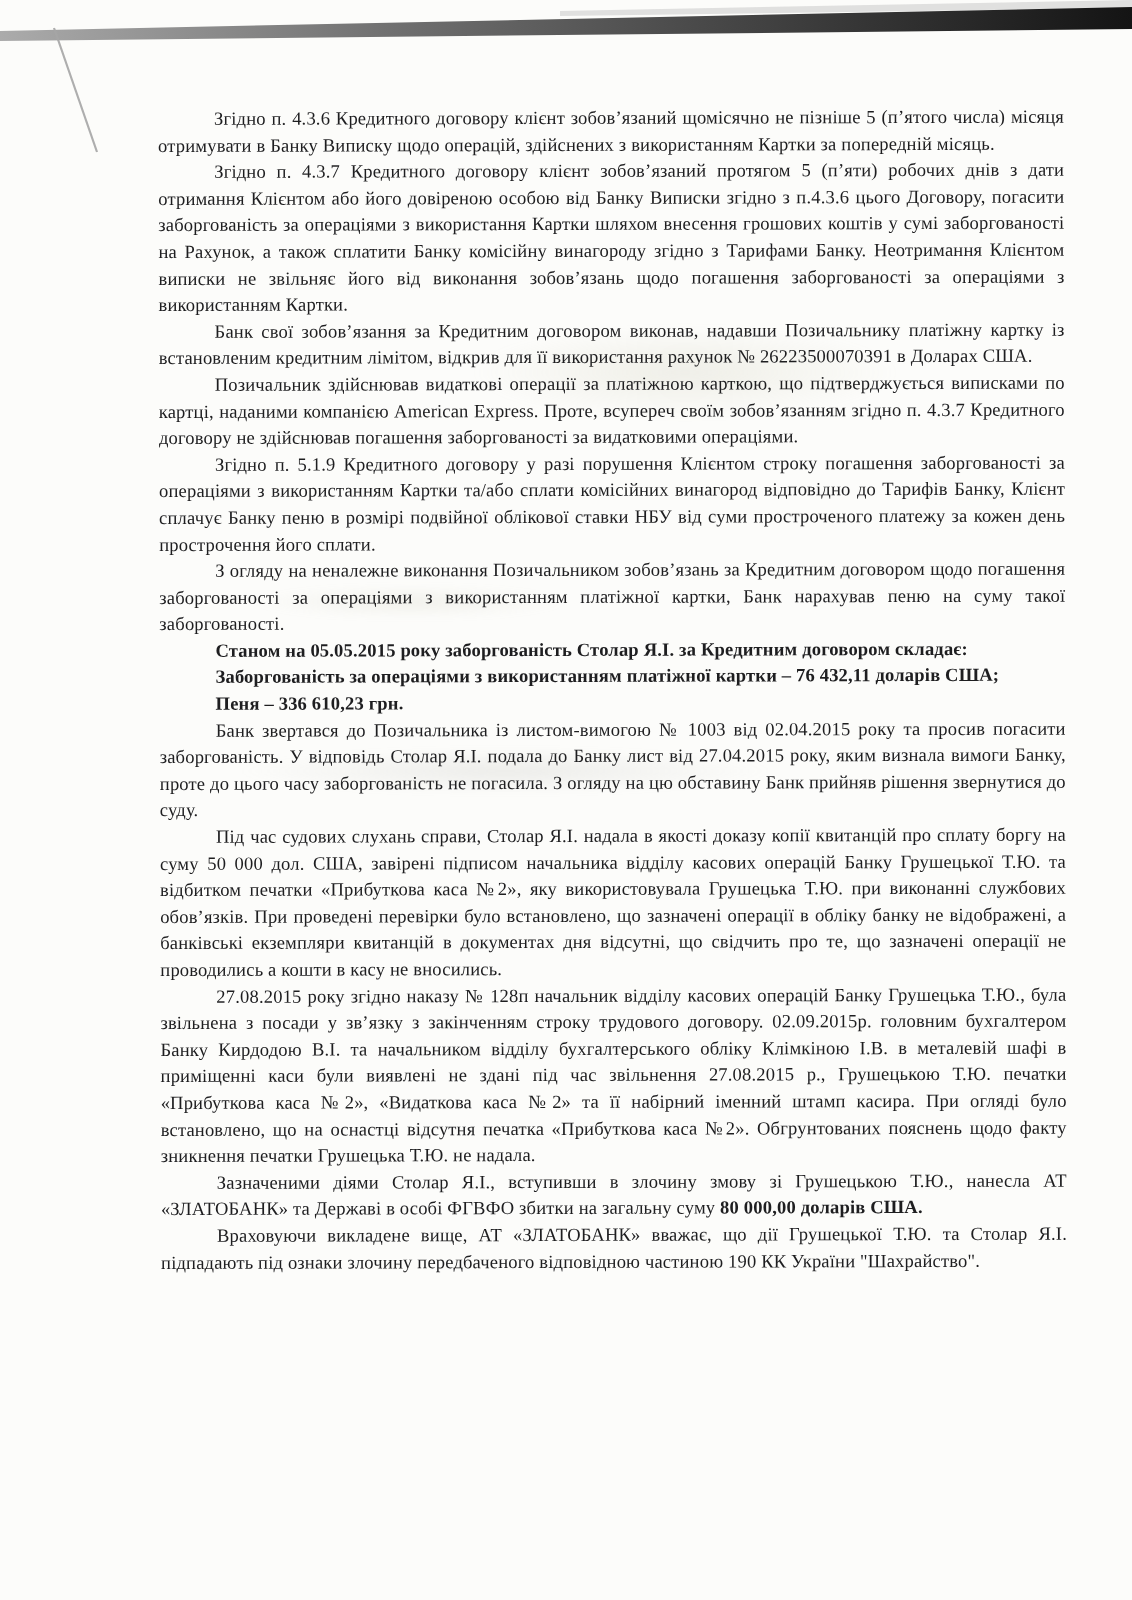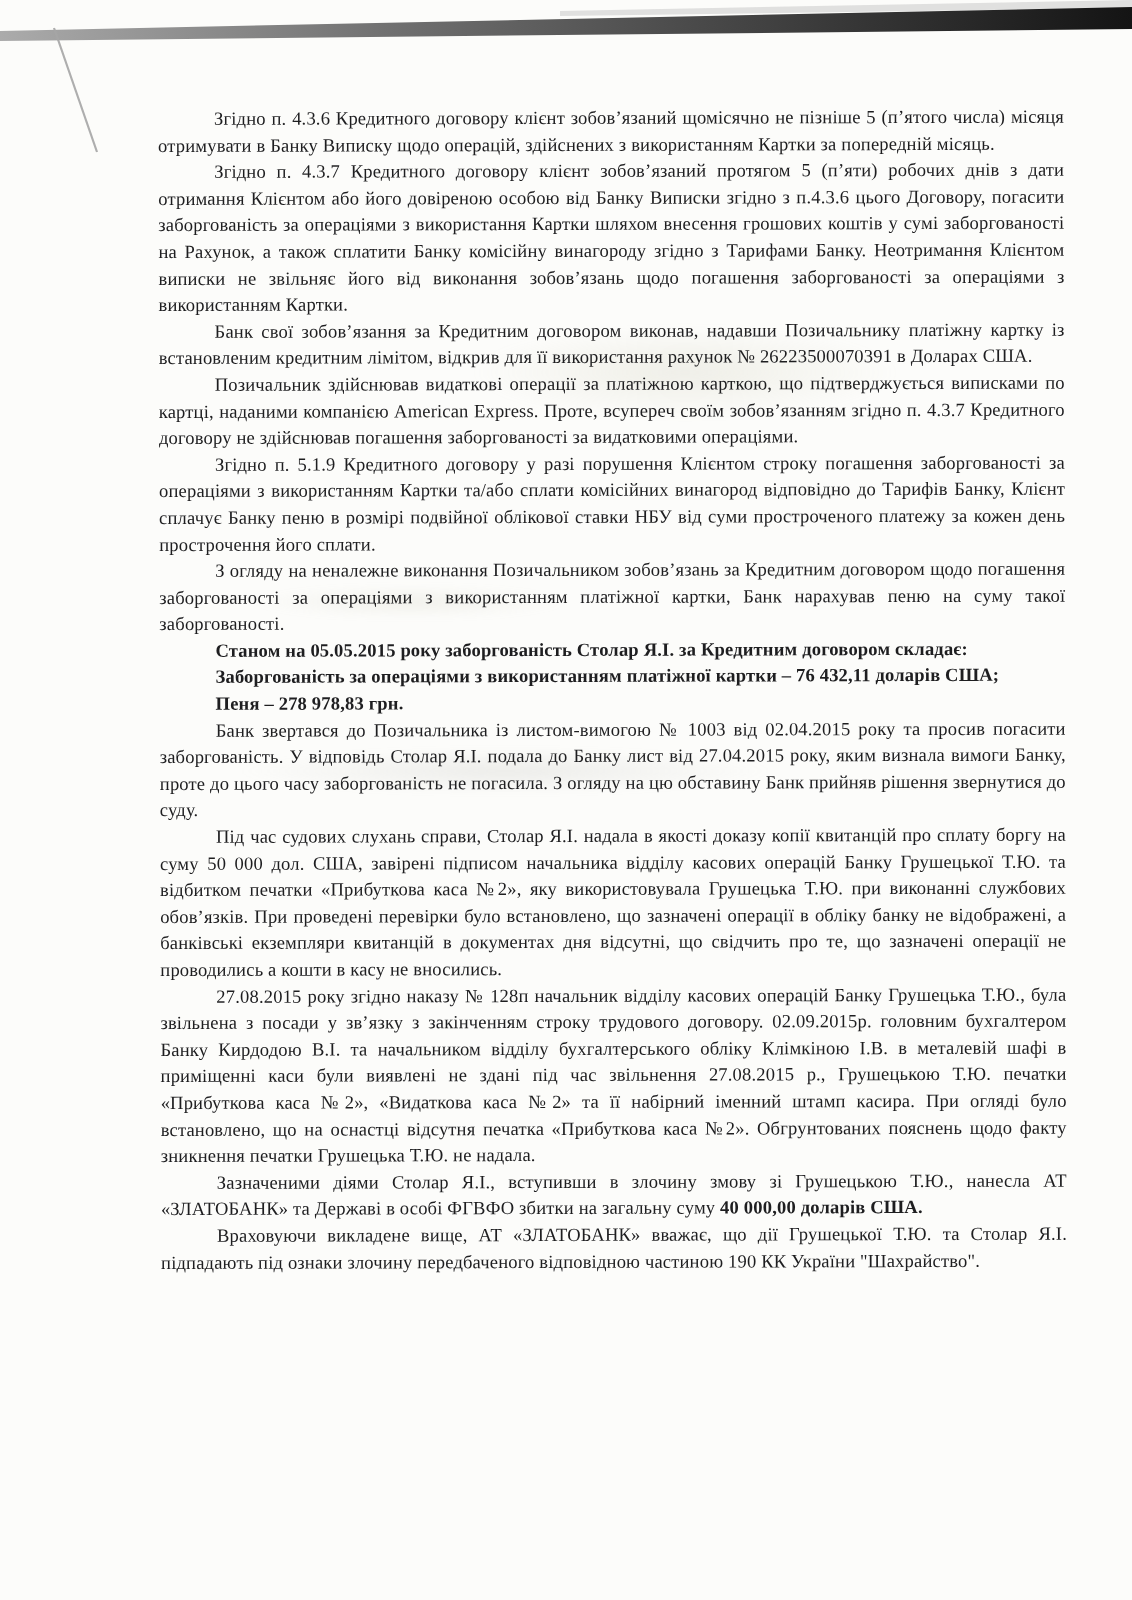--- a/index.html
+++ b/index.html
@@ -76,19 +76,19 @@
 
 <div class="content">
   <p class="para"><span class="run">Згідно п. 4.3.6  Кредитного договору  клієнт зобов’язаний щомісячно не пізніше 5 (п’ятого числа) місяця отримувати в Банку Виписку щодо операцій, здійснених з використанням Картки за попередній місяць.</span></p>
   <p class="para"><span class="run">Згідно п. 4.3.7  Кредитного договору  клієнт зобов’язаний протягом 5 (п’яти) робочих днів з дати отримання Клієнтом або його довіреною особою від Банку Виписки згідно з п.4.3.6 цього Договору, погасити заборгованість за операціями з використання Картки шляхом внесення грошових коштів  у сумі заборгованості на Рахунок, а також сплатити Банку комісійну винагороду згідно з Тарифами Банку.  Неотримання Клієнтом виписки не звільняє його від виконання зобов’язань щодо погашення заборгованості за операціями з використанням Картки.</span></p>
   <p class="para"><span class="run">Банк свої зобов’язання за Кредитним договором виконав, надавши Позичальнику платіжну картку із встановленим кредитним лімітом, відкрив для її використання рахунок № 26223500070391 в Доларах США.</span></p>
   <p class="para"><span class="run">Позичальник здійснював видаткові операції за платіжною карткою, що підтверджується виписками по картці, наданими компанією American Express. Проте, всупереч своїм зобов’язанням згідно п. 4.3.7 Кредитного договору не здійснював погашення заборгованості за видатковими операціями.</span></p>
   <p class="para"><span class="run">Згідно п. 5.1.9 Кредитного договору у разі порушення Клієнтом строку погашення заборгованості за операціями з використанням Картки та/або сплати комісійних винагород відповідно до Тарифів Банку, Клієнт сплачує Банку пеню в розмірі подвійної облікової ставки НБУ від суми простроченого платежу за кожен день прострочення його сплати.</span></p>
   <p class="para"><span class="run">З огляду на неналежне виконання Позичальником зобов’язань за Кредитним договором щодо погашення заборгованості за операціями з використанням платіжної картки, Банк нарахував пеню на суму такої заборгованості.</span></p>
   <p class="para bold"><span class="run">Станом на 05.05.2015 року заборгованість Столар Я.І. за Кредитним договором складає:</span></p>
   <p class="para bold"><span class="run">Заборгованість за операціями з використанням платіжної картки – 76 432,11 доларів США;</span></p>
-  <p class="para bold"><span class="run">Пеня – 278 978,83 грн.</span></p>
+  <p class="para bold"><span class="run">Пеня – 336 610,23 грн.</span></p>
   <p class="para"><span class="run">Банк звертався до Позичальника із листом-вимогою №  1003 від 02.04.2015 року та просив погасити заборгованість. У відповідь Столар Я.І. подала до Банку лист від 27.04.2015 року, яким визнала вимоги Банку, проте до цього часу заборгованість не погасила. З огляду на цю обставину Банк прийняв рішення звернутися до суду.</span></p>
   <p class="para"><span class="run">Під час судових слухань справи, Столар Я.І. надала в якості доказу копії квитанцій про сплату боргу на суму 50 000 дол. США, завірені підписом начальника відділу касових операцій Банку Грушецької Т.Ю. та відбитком печатки «Прибуткова каса №2», яку використовувала Грушецька Т.Ю. при виконанні службових обов’язків. При проведені перевірки було встановлено, що зазначені операції в обліку банку не відображені, а банківські екземпляри квитанцій в документах дня відсутні, що свідчить про те, що зазначені операції не проводились а кошти в касу не вносились.</span></p>
   <p class="para"><span class="run">27.08.2015 року згідно наказу № 128п начальник відділу касових операцій Банку Грушецька Т.Ю., була звільнена з посади у зв’язку з закінченням строку трудового договору. 02.09.2015р. головним бухгалтером Банку Кирдодою В.І. та начальником відділу бухгалтерського обліку Клімкіною І.В. в металевій шафі в приміщенні каси були виявлені не здані під час звільнення 27.08.2015 р., Грушецькою Т.Ю. печатки «Прибуткова каса №2», «Видаткова каса №2» та її набірний іменний  штамп касира. При огляді було встановлено, що на оснастці відсутня печатка  «Прибуткова каса №2». Обгрунтованих пояснень щодо факту зникнення печатки Грушецька Т.Ю. не надала.</span></p>
-  <p class="para"><span class="run">Зазначеними діями Столар Я.І., вступивши в злочину змову зі Грушецькою Т.Ю., нанесла АТ «ЗЛАТОБАНК» та Державі в особі ФГВФО збитки на загальну суму </span><span class="run bold">40 000,00 доларів США.</span></p>
+  <p class="para"><span class="run">Зазначеними діями Столар Я.І., вступивши в злочину змову зі Грушецькою Т.Ю., нанесла АТ «ЗЛАТОБАНК» та Державі в особі ФГВФО збитки на загальну суму </span><span class="run bold">80 000,00 доларів США.</span></p>
   <p class="para"><span class="run">Враховуючи викладене вище, АТ «ЗЛАТОБАНК» вважає, що дії Грушецької Т.Ю. та Столар Я.І.  підпадають під ознаки злочину передбаченого відповідною частиною 190 КК України "Шахрайство".</span></p>
 </div>
 
 </body></html>

